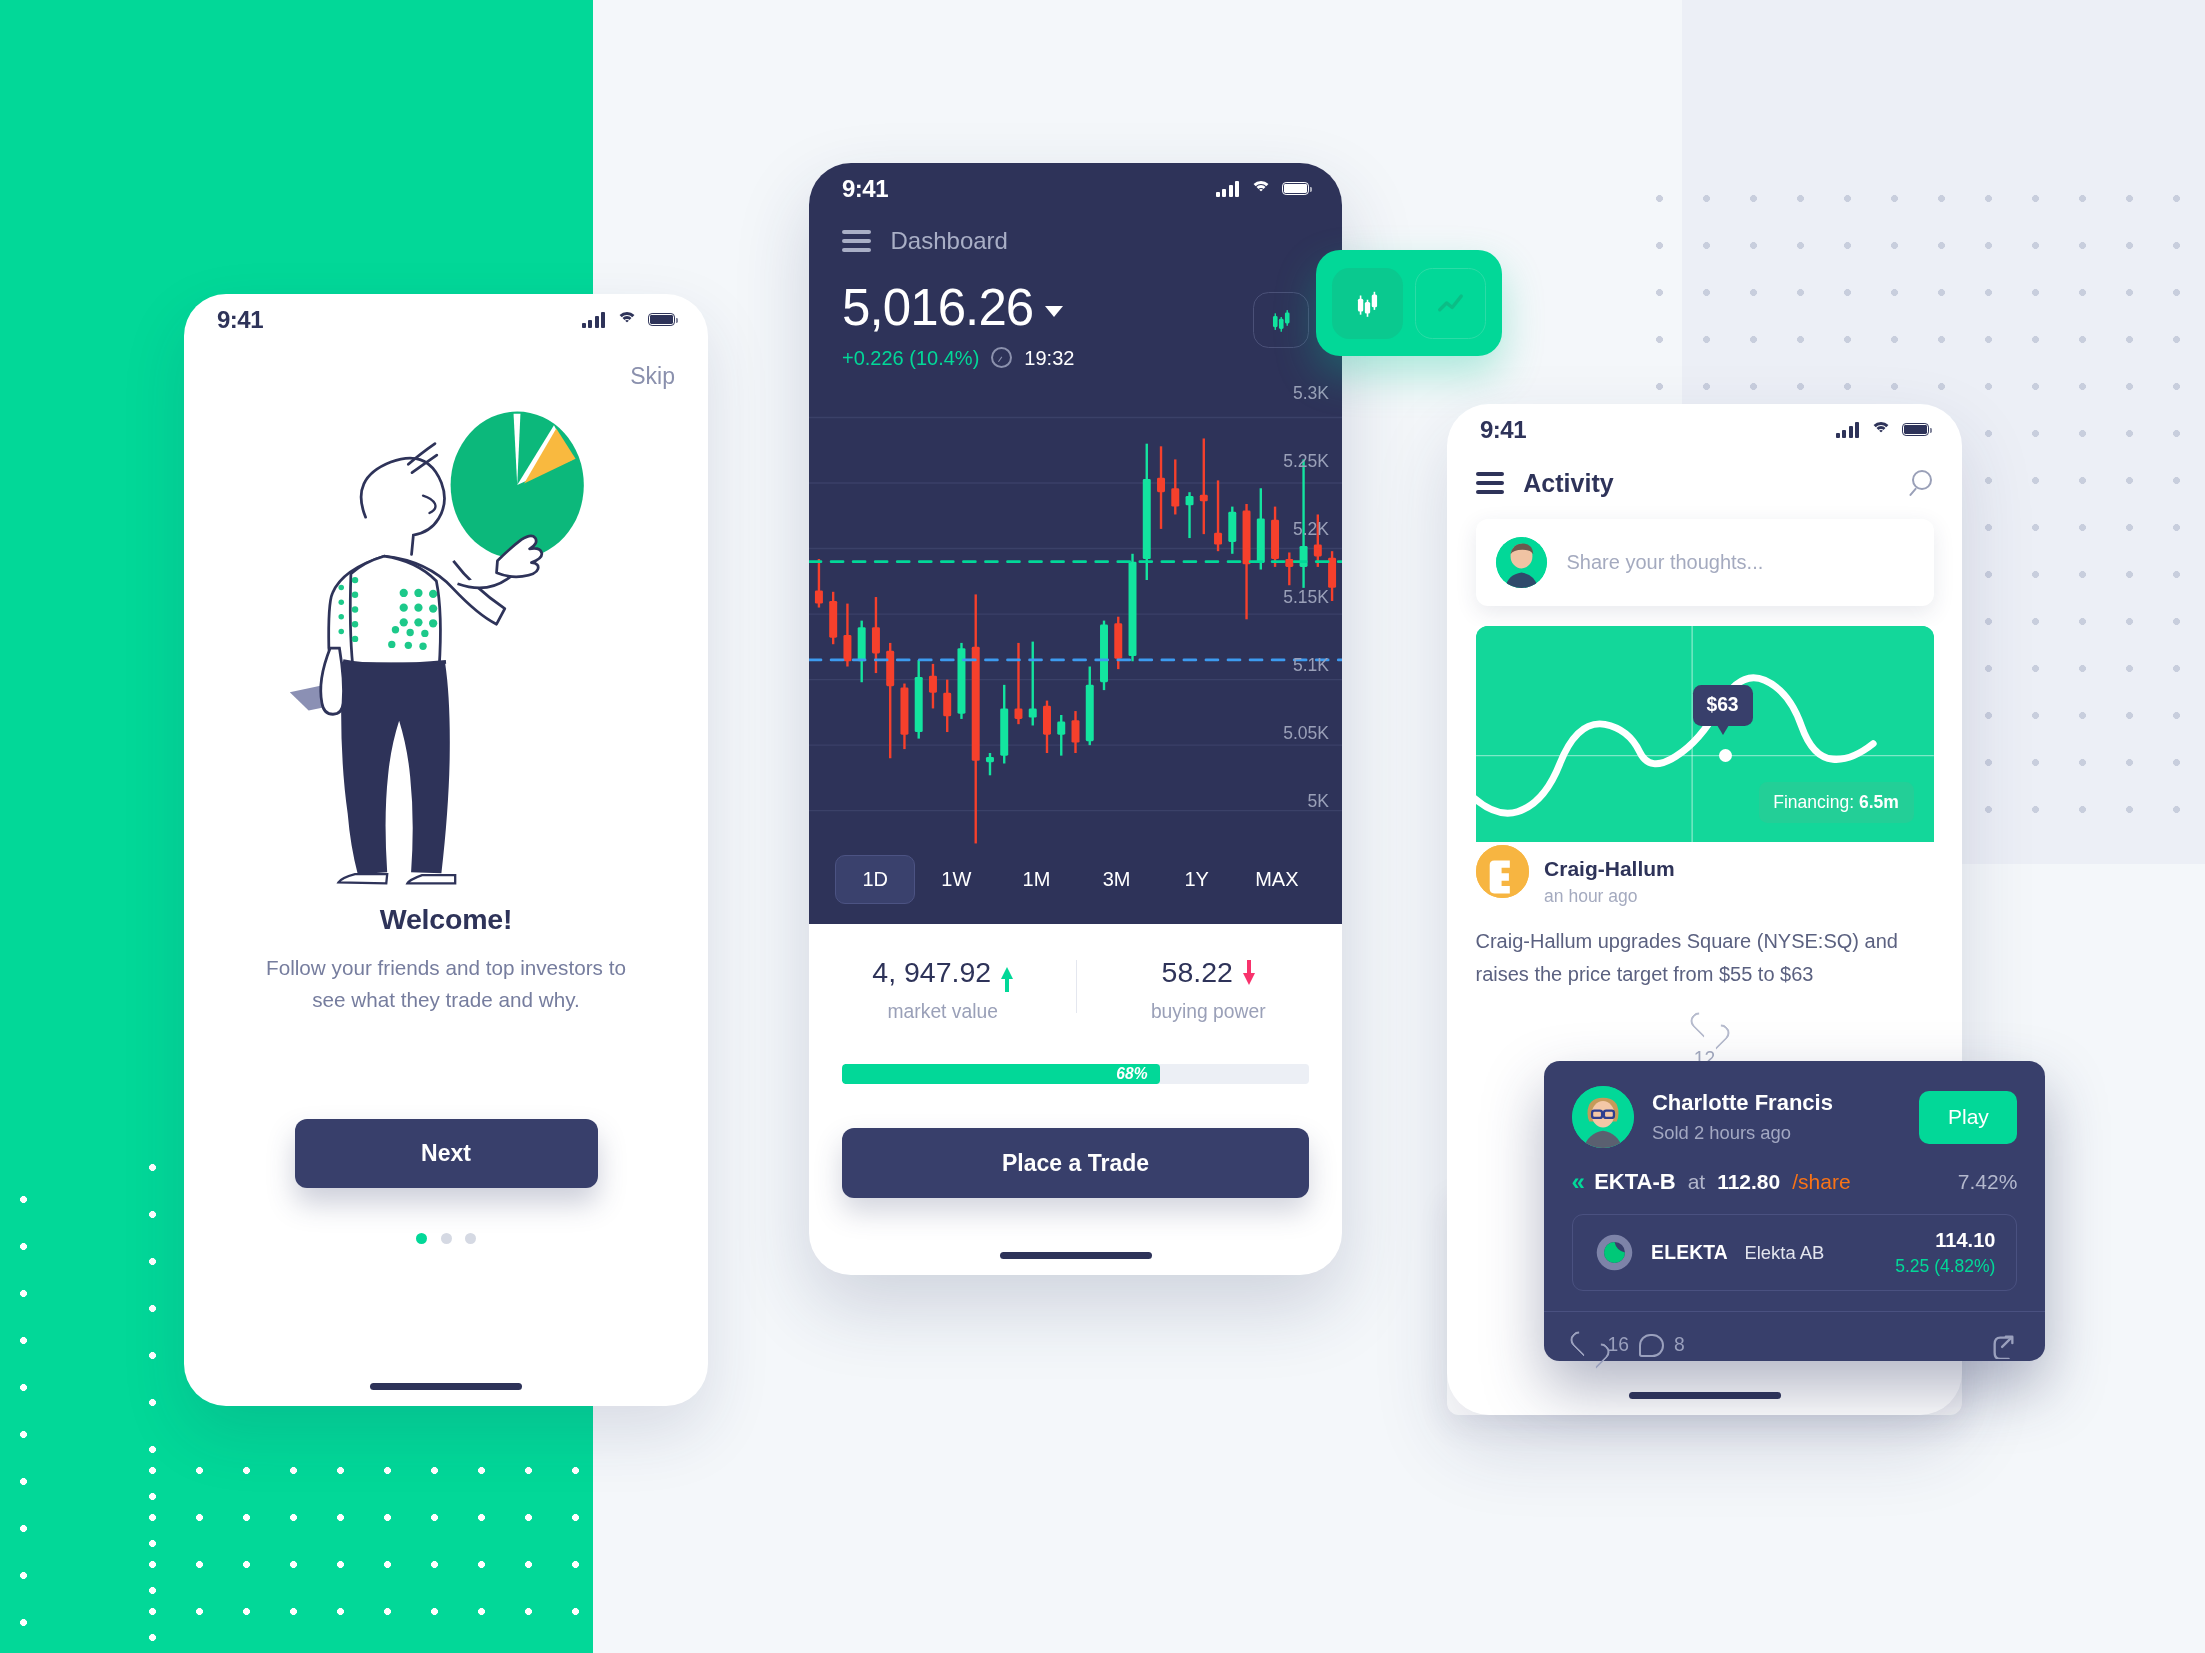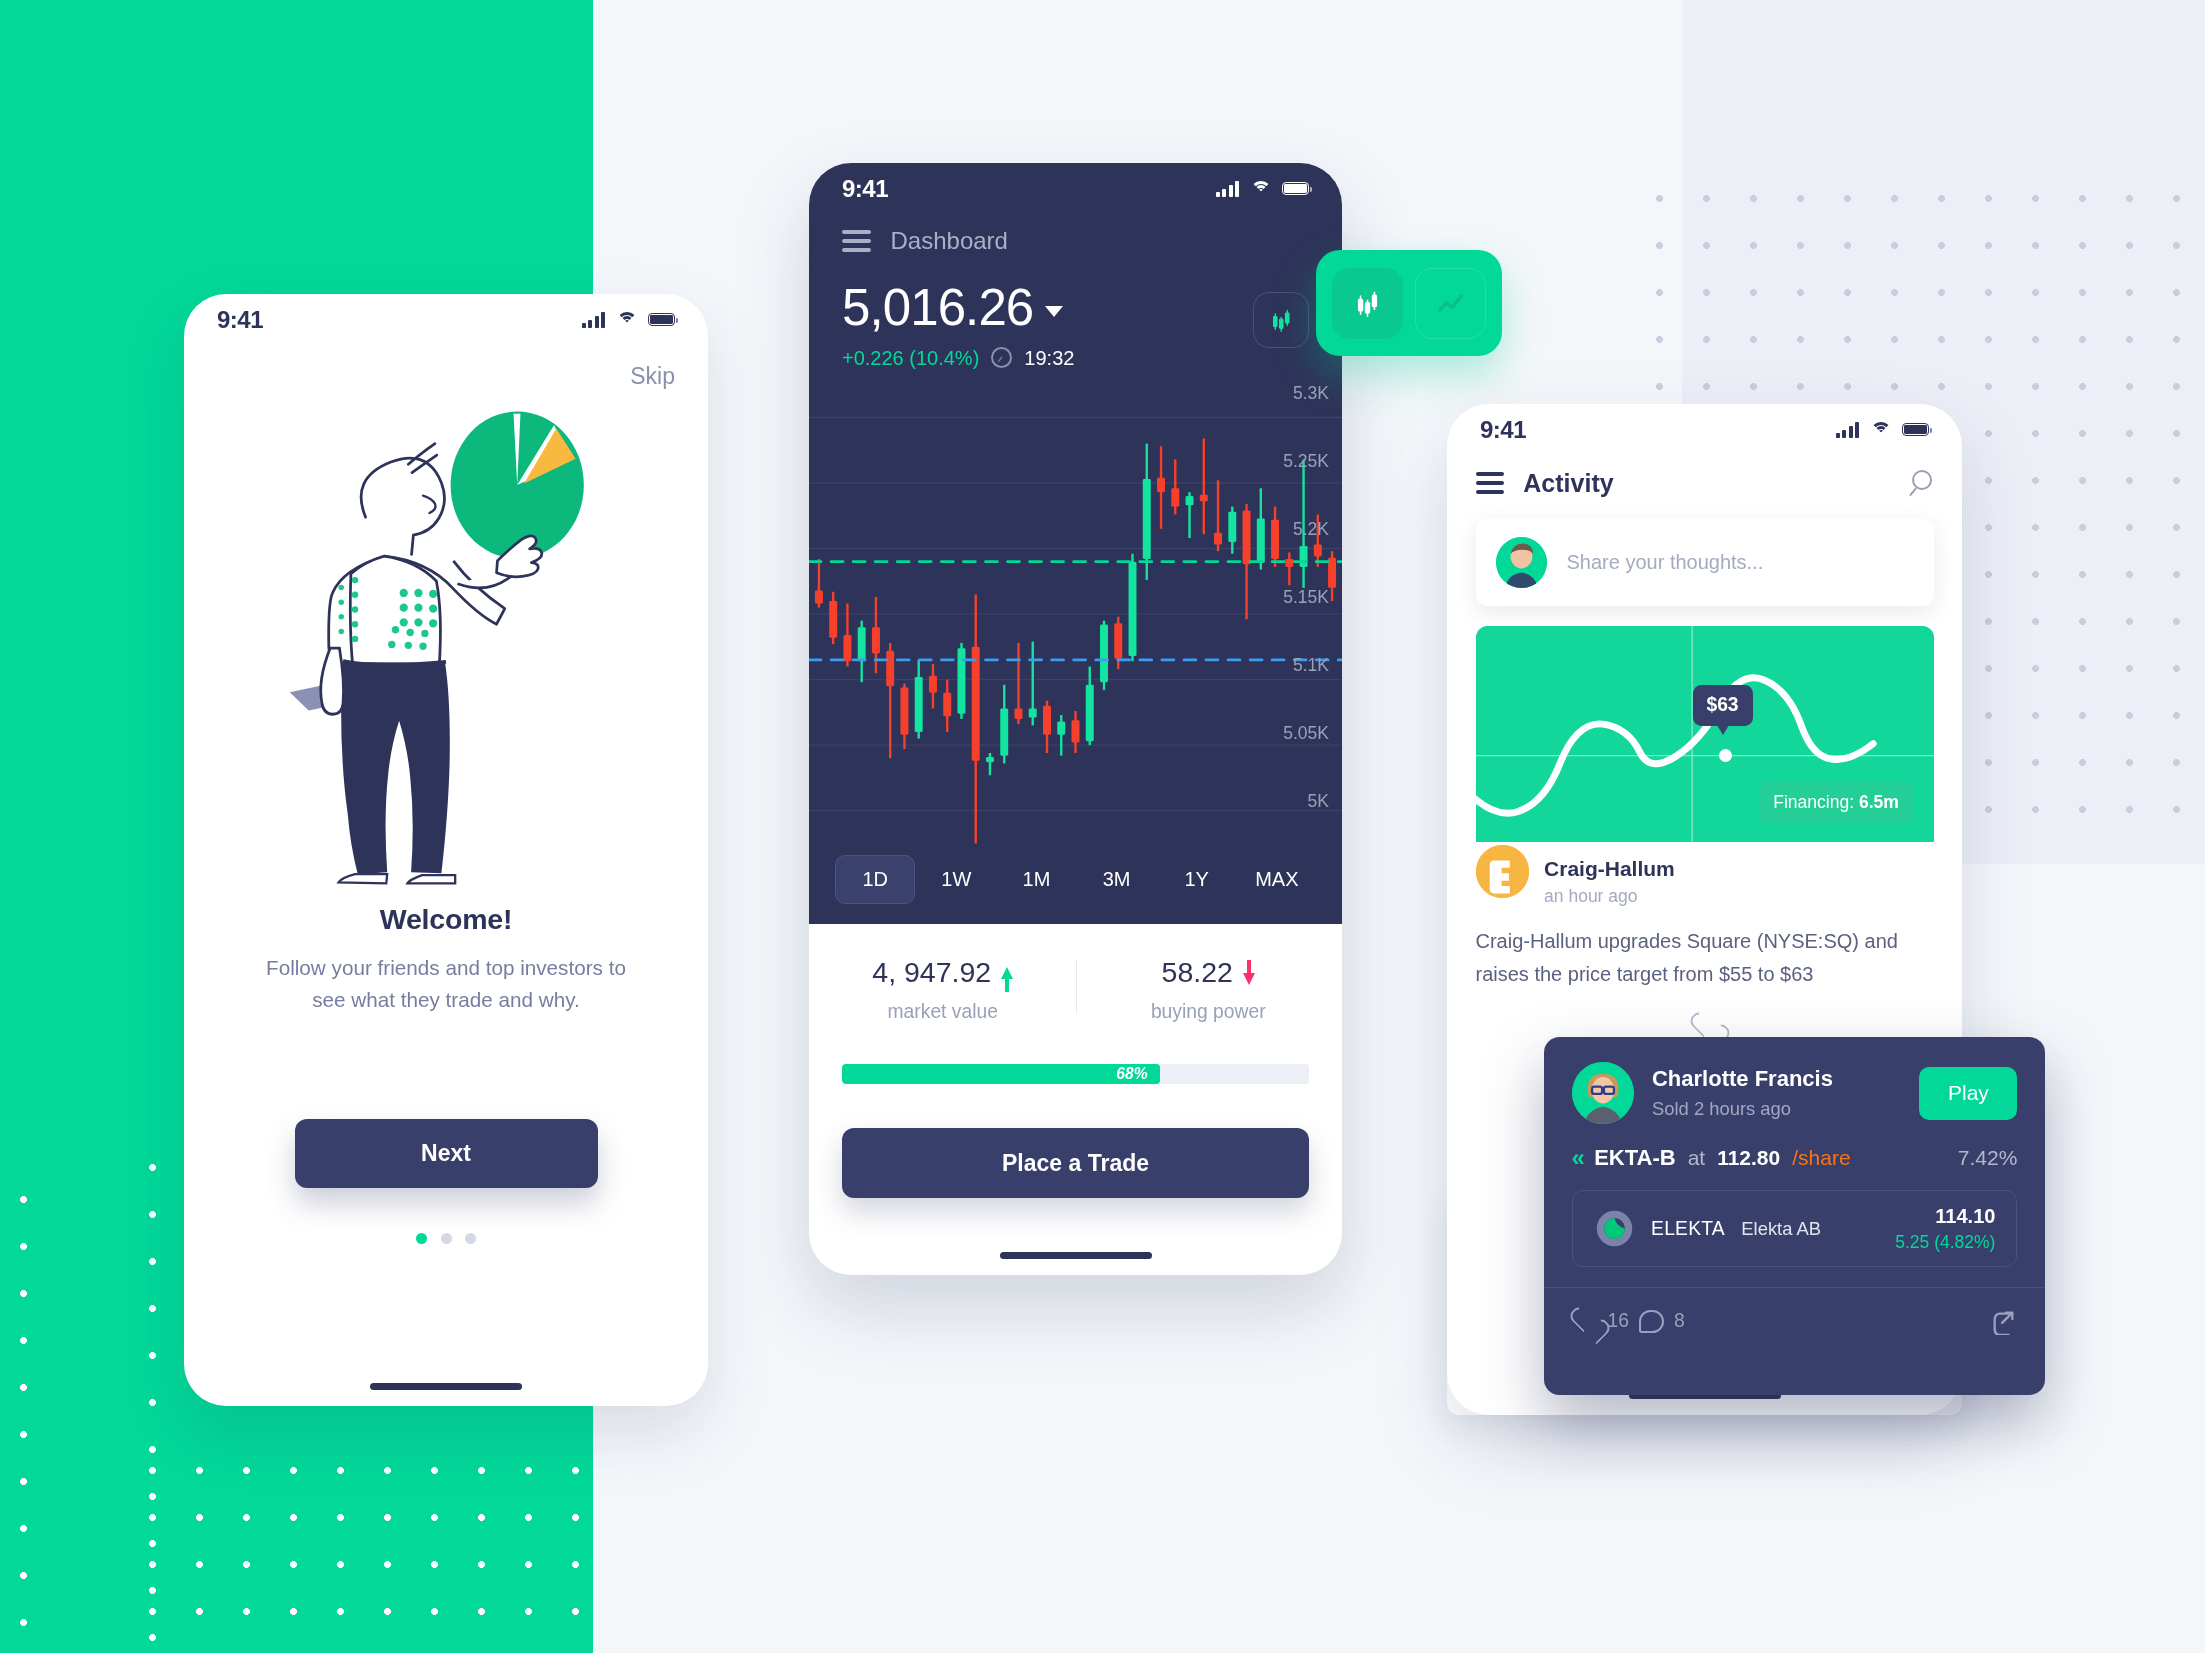--- a/index.html
+++ b/index.html
@@ -236,21 +236,21 @@
     border-right-color: transparent; border-bottom-color: transparent; }
   .heart-ico::after { left: 12px; transform: rotate(45deg); transform-origin: 0 100%;
     border-left-color: transparent; border-bottom-color: transparent; }
   .act-count { font-size: 19.3px; color: #a4aabf; }
   #phone-activity .home-indicator { background: #2e3359; }
   .ghost-card { position: absolute; left: 1447px; top: 1190px; width: 515px; height: 225px;
     background: #fff; border-radius: 12px; box-shadow: 0 9.2px 32px rgba(40,48,92,.09); }
 
   
   #trade-card {
-    position: absolute; left: 1544px; top: 1037px; width: 501px; height: 358px;
+    position: absolute; left: 1544px; top: 1061px; width: 501px; height: 300px;
     background: #383f6b; border-radius: 15.6px; color: #fff;
     box-shadow: 0 27.6px 60px rgba(40,48,92,.35);
   }
   .tc-head { display:flex; align-items:center; padding: 25px 27.6px 0; gap: 18.4px; }
   .tc-av { width: 62px; height: 62px; border-radius: 50%; background: #02d898;
            overflow: hidden; flex: none; position: relative; }
   .tc-who { flex: 1; }
   .tc-name { font-size: 22px; font-weight: 600; }
   .tc-sub { font-size: 18.4px; color: #a3a8c2; margin-top: 5.5px; }
   .play-btn { width: 98px; height: 53px; border-radius: 10px; background: #02d898;
@@ -258,21 +258,21 @@
   .tc-trade { display:flex; align-items:center; padding: 21px 27.6px 0; gap: 12px; }
   .chev { color: #02d898; font-size: 24px; font-weight: 700; line-height: 1; letter-spacing: -2.8px; }
   .tc-sym { font-size: 22px; font-weight: 700; }
   .tc-at { font-size: 21px; color: #b3b8cd; }
   .tc-price { font-size: 21px; font-weight: 700; color: #fff; }
   .tc-share { font-size: 21px; color: #f97316; }
   .tc-pct { margin-left: auto; font-size: 21px; color: #b3b8cd; }
   .tc-inner { margin: 19.3px 27.6px 0; border: 1.4px solid #4a5180; border-radius: 11px;
     height: 77px; display:flex; align-items:center; padding: 0 21px; gap: 16.5px; }
   .elekta-logo { width: 41px; height: 41px; flex:none; }
-  .elekta-word { font-size: 19.3px; font-weight: 400; letter-spacing: 0.2px; }
+  .elekta-word { font-size: 19.3px; font-weight: 700; letter-spacing: 0.2px; }
   .elekta-full { font-size: 18.4px; color: #e3e5ee; font-weight: 400; }
   .tc-quote { margin-left: auto; text-align: right; }
   .tc-q1 { font-size: 20px; font-weight: 600; }
   .tc-q2 { font-size: 17.5px; color: #02d898; margin-top: 4.6px; }
   .tc-foot { display:flex; align-items:center; gap: 10px; padding: 0 27.6px;
              margin-top: 20px; border-top: 1.4px solid #4a5180; padding-top: 19.3px; }
   .tc-foot .heart-ico::before, .tc-foot .heart-ico::after { border-color: #9aa0bd; }
   .tc-foot .heart-ico::before { border-right-color: transparent; border-bottom-color: transparent; }
   .tc-foot .heart-ico::after { border-left-color: transparent; border-bottom-color: transparent; }
   .bubble-ico { width: 25px; height: 23px; border: 2.8px solid #9aa0bd; border-radius: 12px 12px 12px 2.8px; }

